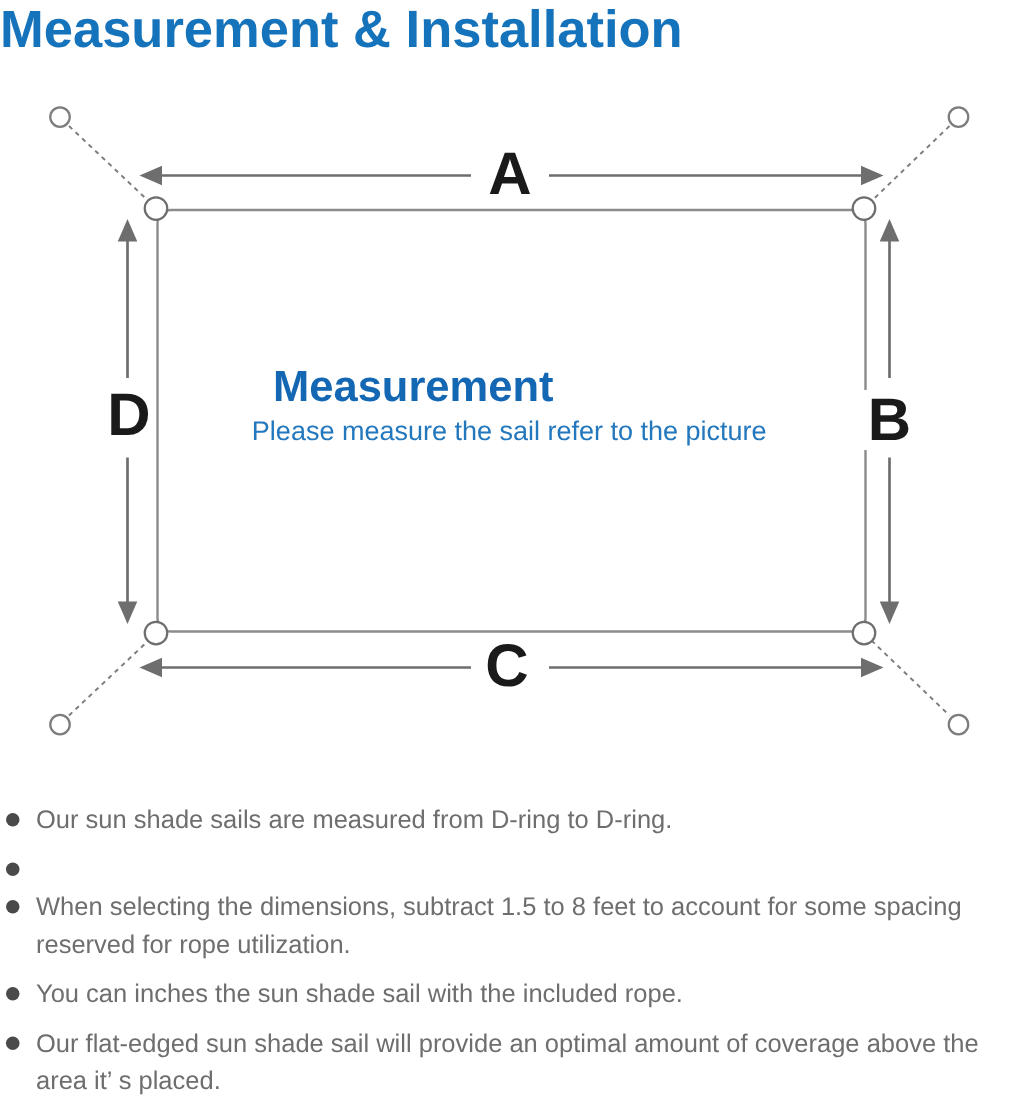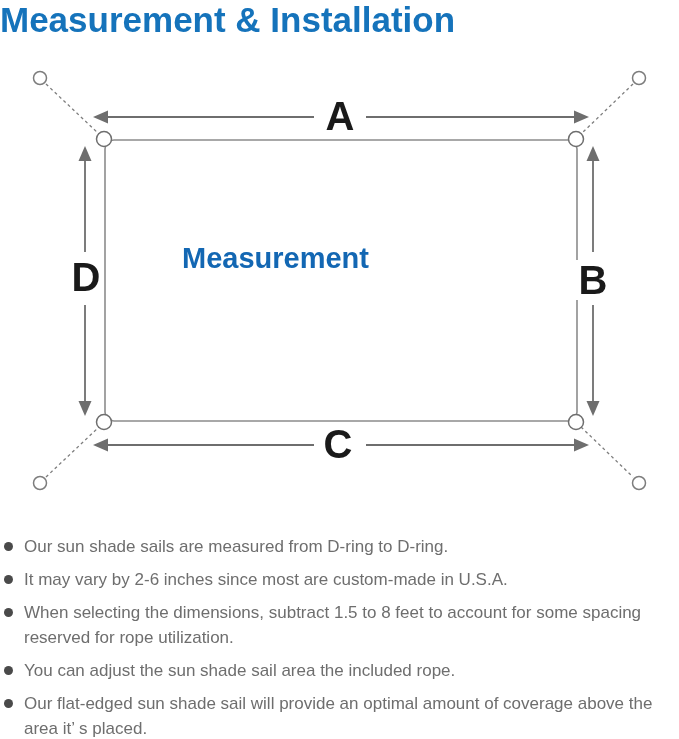--- a/index.html
+++ b/index.html
@@ -105,37 +105,37 @@
     <line x1="593" y1="305" x2="593" y2="402" stroke="#6e6e6e" stroke-width="1.8"></line>
     <polygon points="593,416 586.5,401 599.5,401" fill="#6e6e6e"></polygon>
   </svg>
 
   <div class="dim-label" style="left:340px;top:96px;">A</div>
   <div class="dim-label" style="left:593px;top:260px;">B</div>
   <div class="dim-label" style="left:338px;top:424px;">C</div>
   <div class="dim-label" style="left:86px;top:257px;">D</div>
 
   <div class="center-heading">Measurement</div>
+  <div class="center-subtitle">Please measure the sail refer to the picture</div>
 
   <ul class="notes">
     <li class="note-item">
       <span class="bullet"></span>
       <span class="note-text">Our sun shade sails are measured from D-ring to D-ring.</span>
     </li>
     <li class="note-item">
       <span class="bullet"></span>
-      <span class="note-text">It may vary by 2-6 inches since most are custom-made in U.S.A.</span>
     </li>
     <li class="note-item">
       <span class="bullet"></span>
       <span class="note-text">When selecting the dimensions, subtract 1.5 to 8 feet to account for some spacing reserved for rope utilization.</span>
     </li>
     <li class="note-item">
       <span class="bullet"></span>
-      <span class="note-text">You can adjust the sun shade sail area the included rope.</span>
+      <span class="note-text">You can inches the sun shade sail with the included rope.</span>
     </li>
     <li class="note-item">
       <span class="bullet"></span>
       <span class="note-text">Our flat-edged sun shade sail will provide an optimal amount of coverage above the area it’ s placed.</span>
     </li>
   </ul>
 
 </div>
 
 </body></html>

